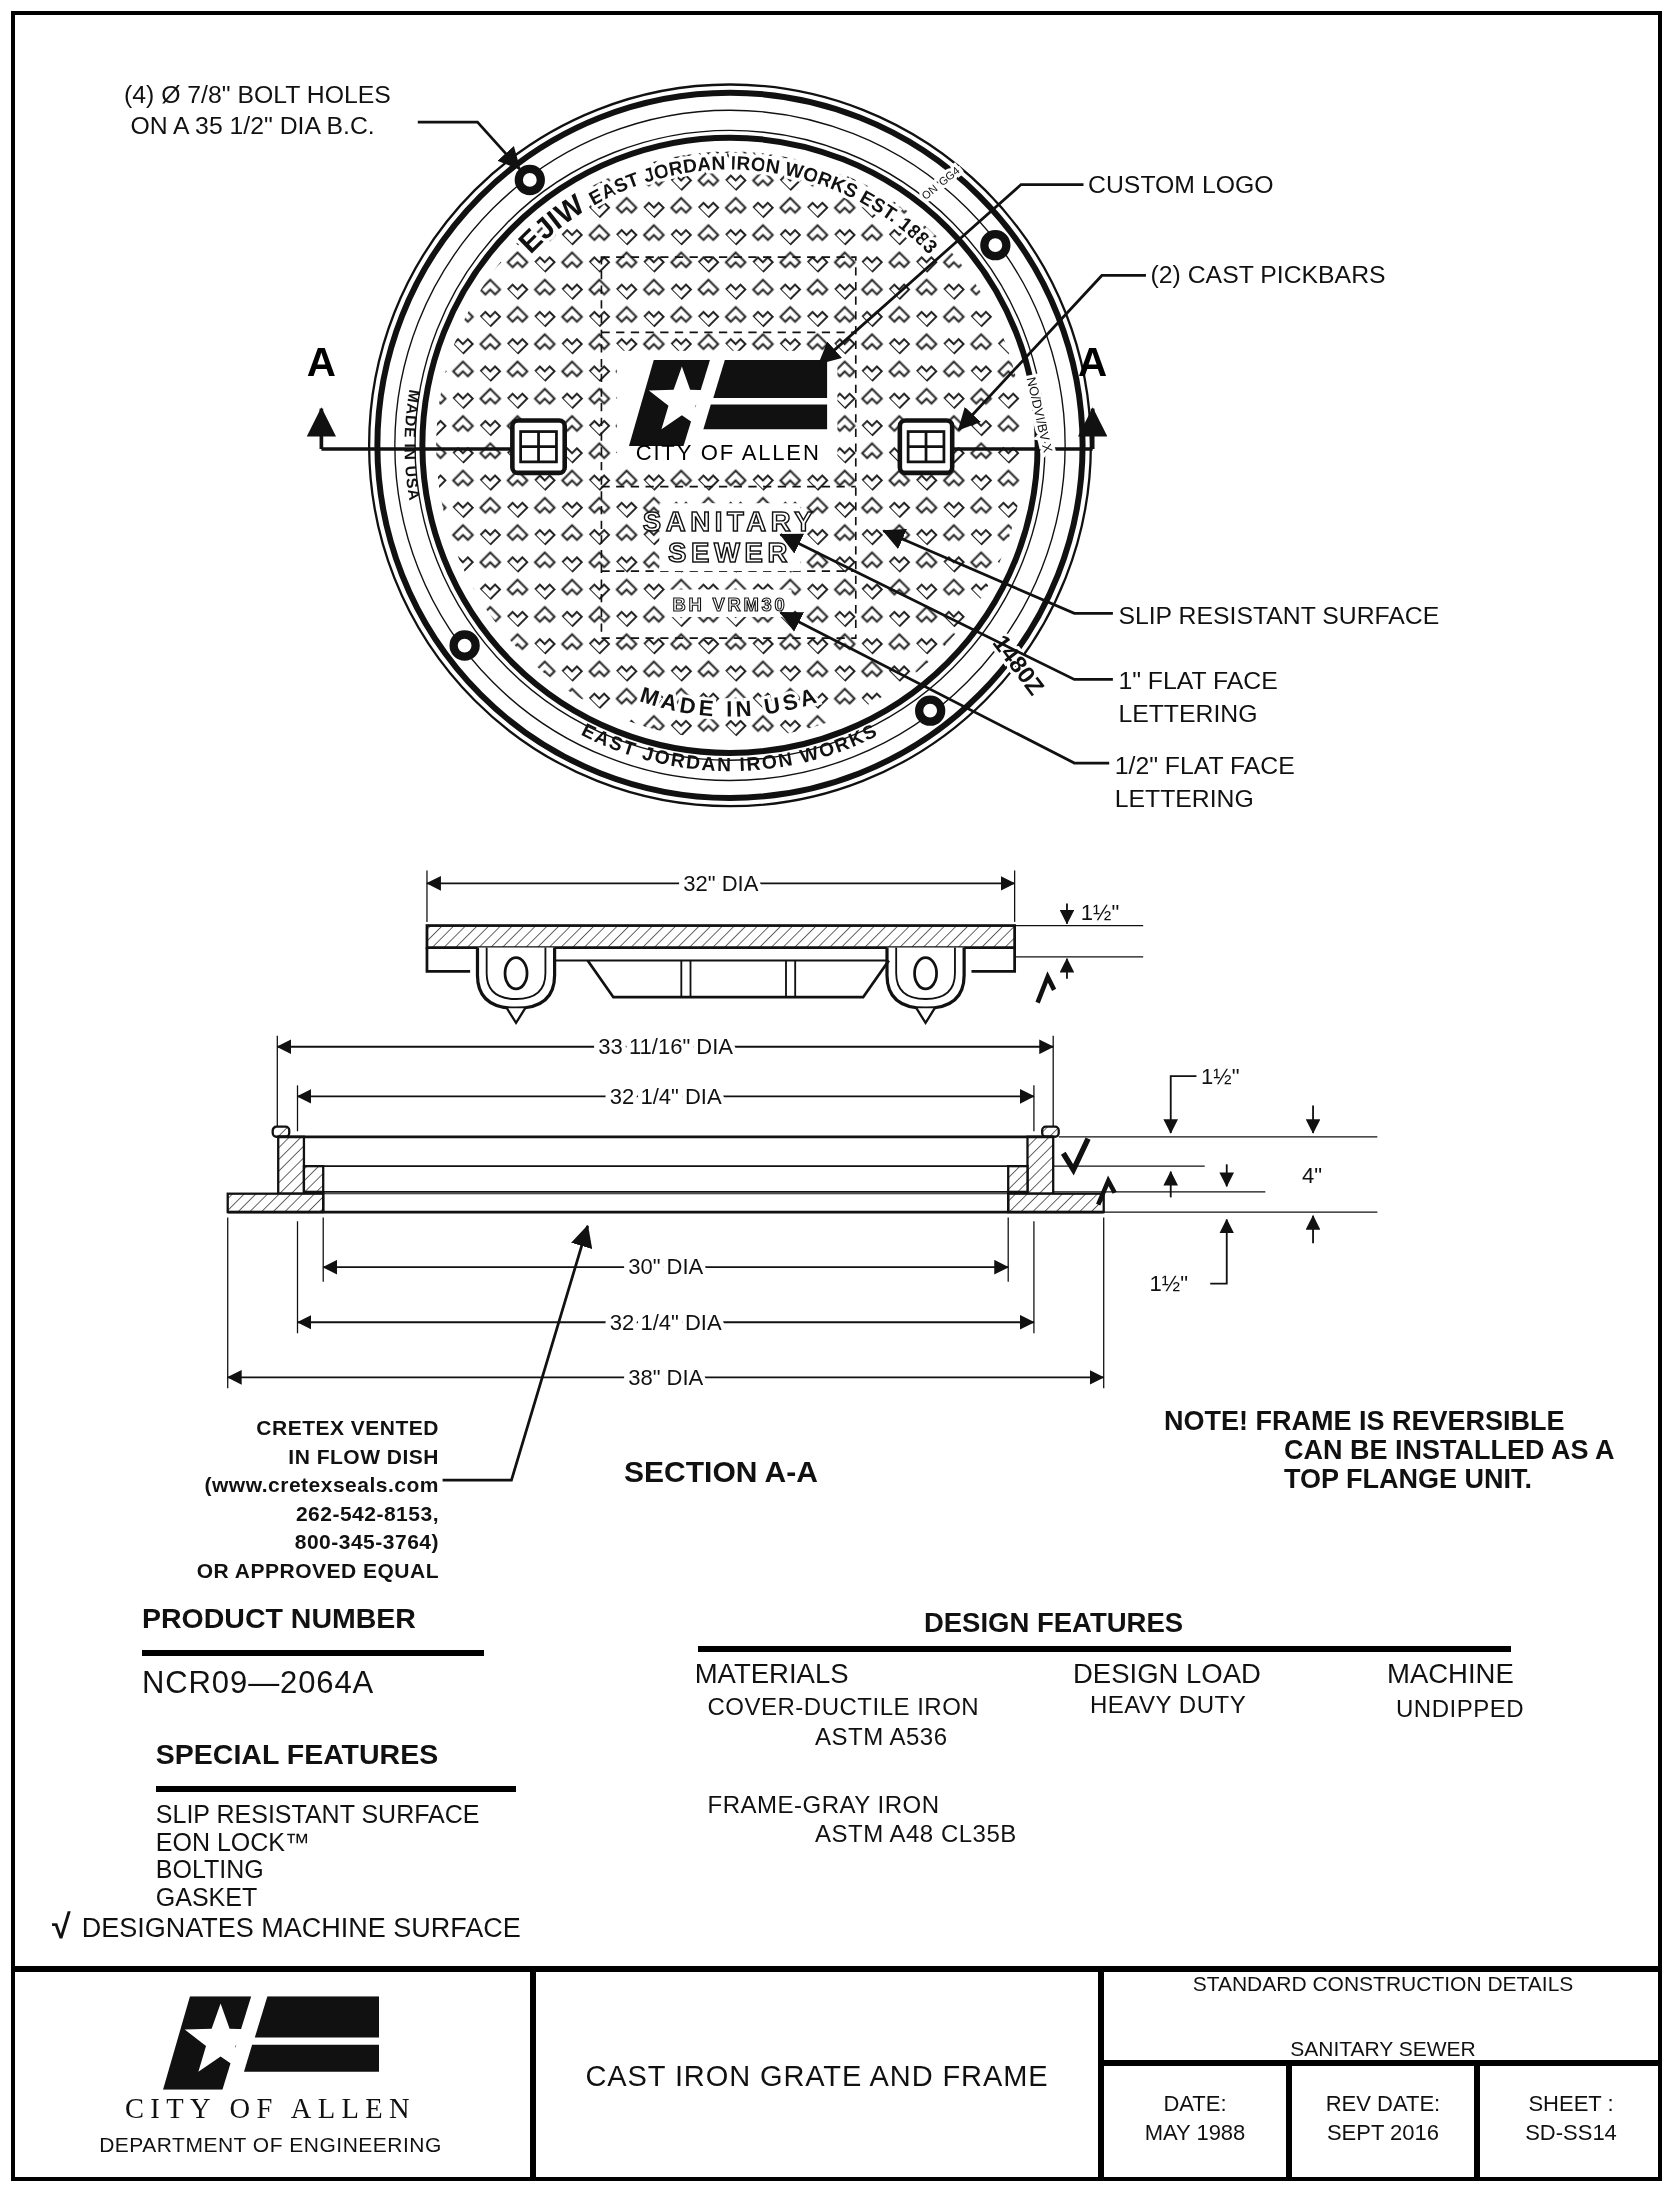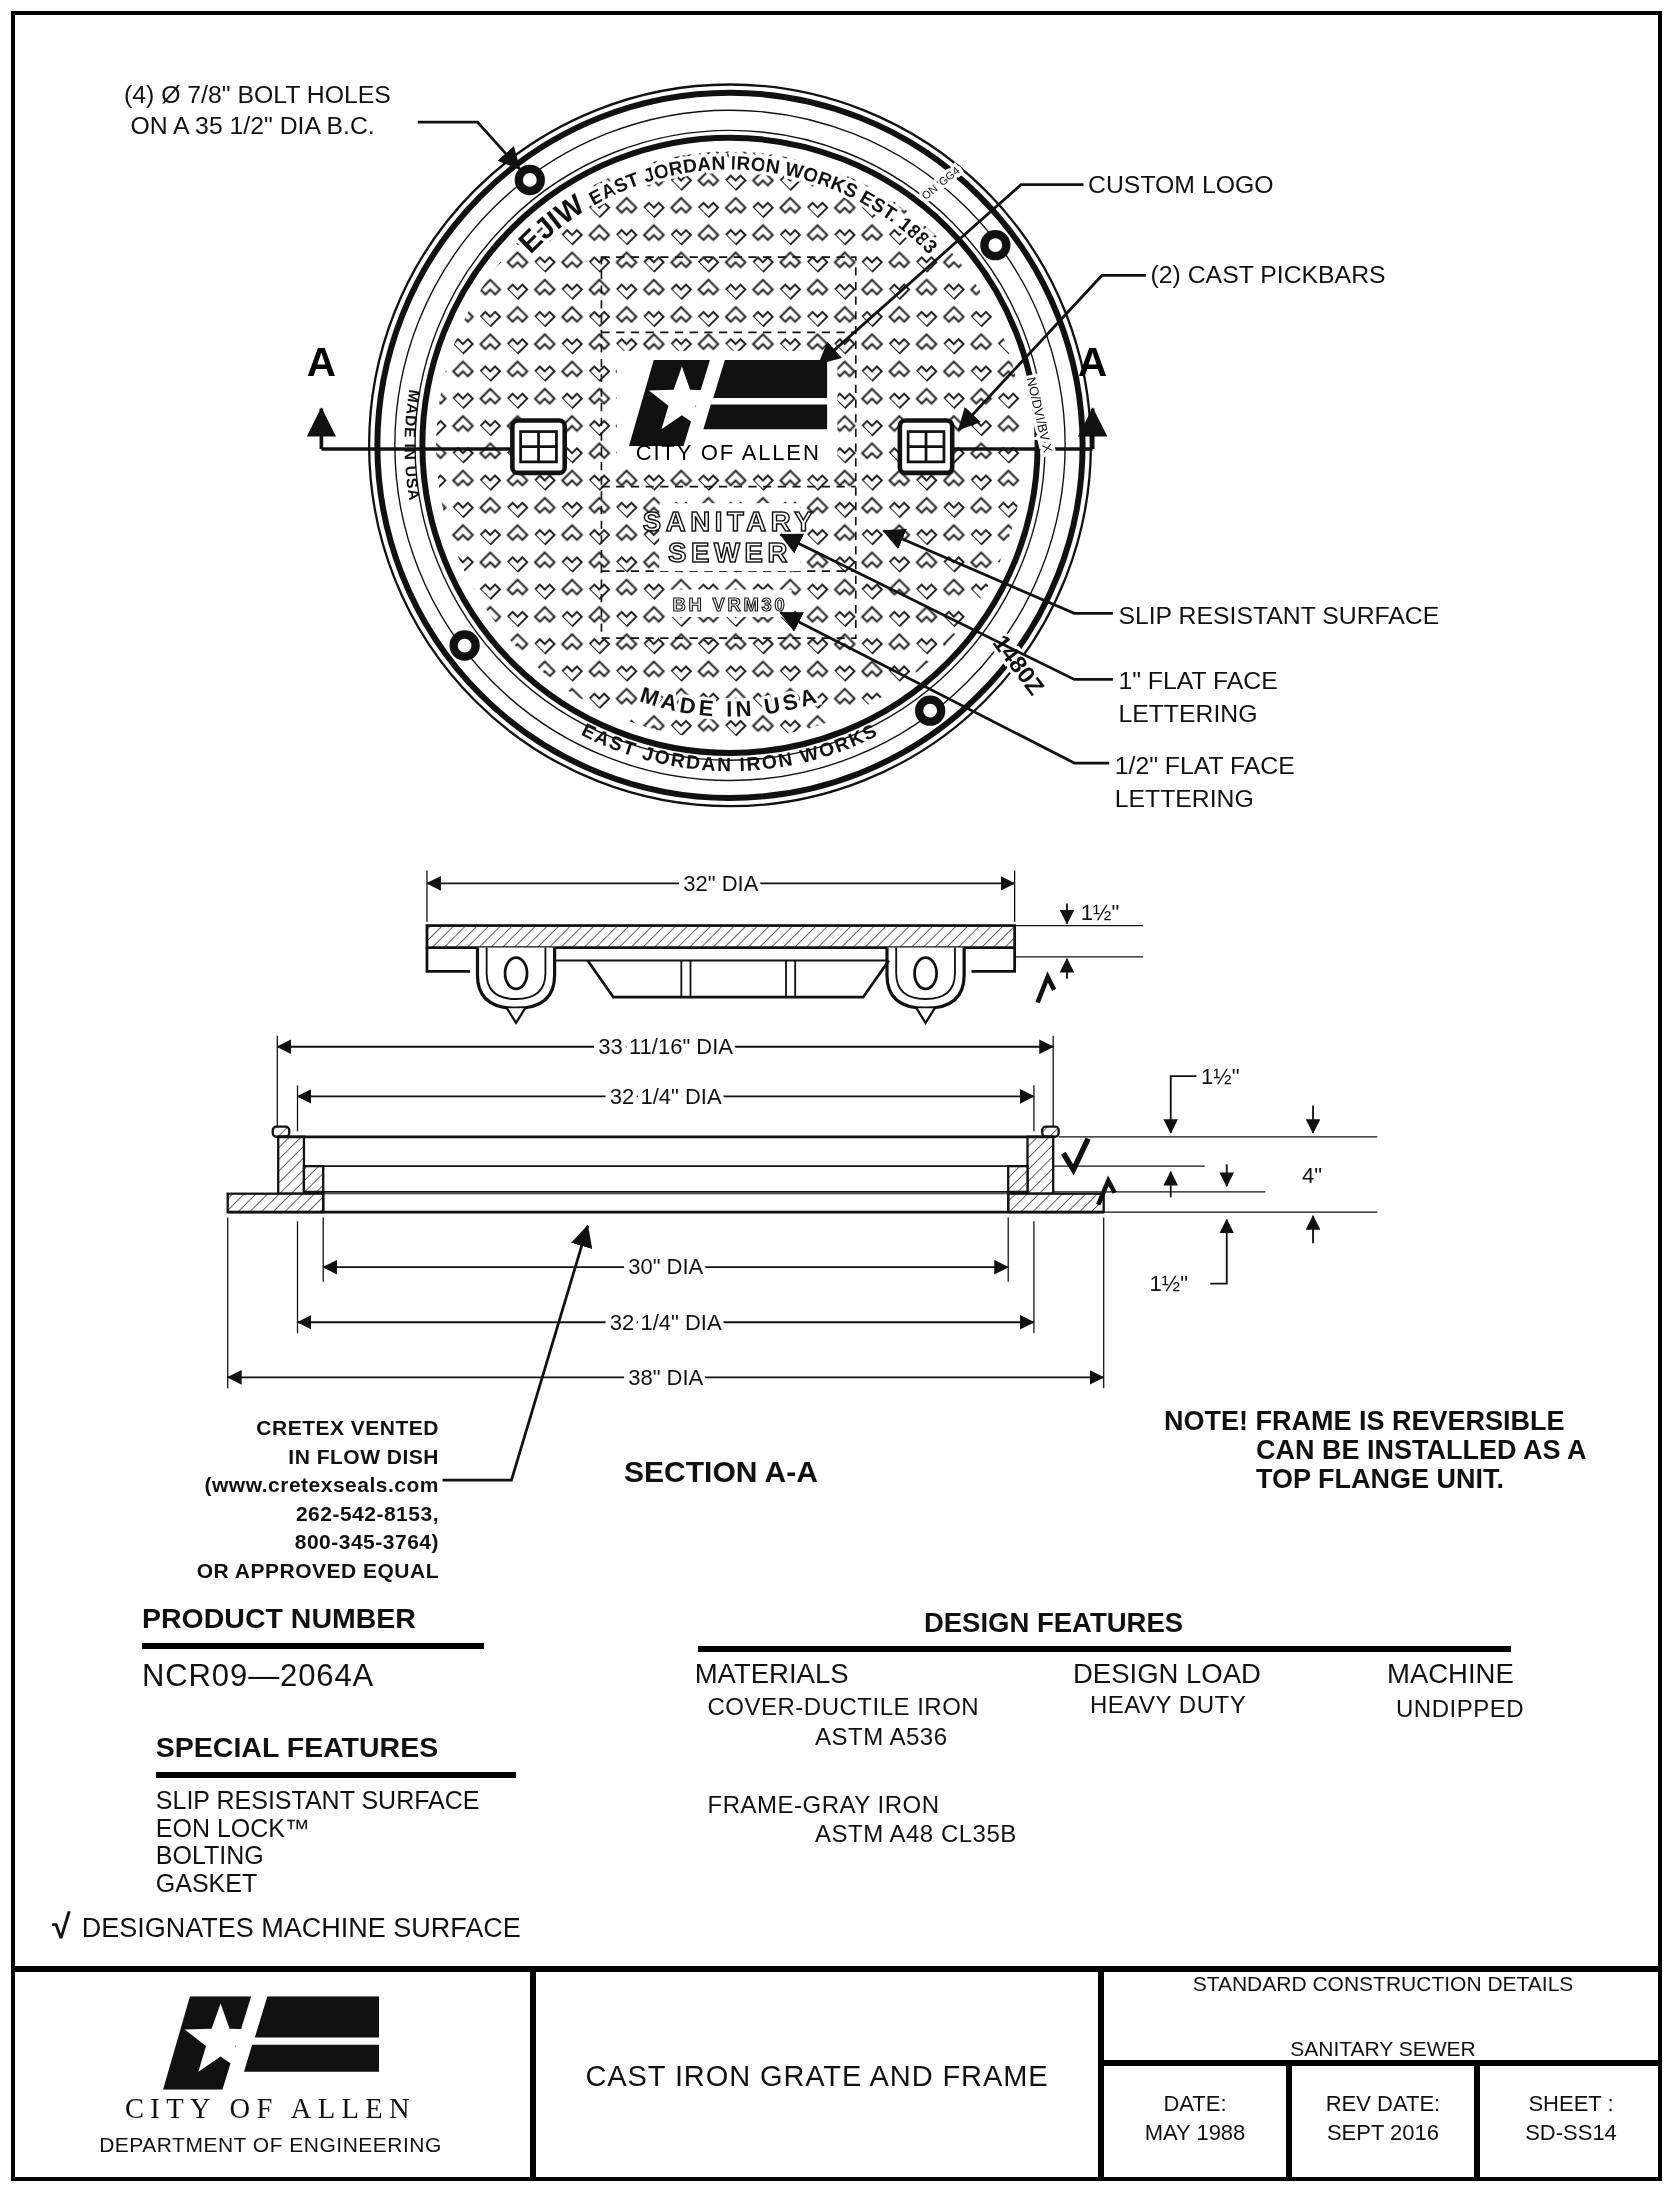--- a/index.html
+++ b/index.html
@@ -10,24 +10,24 @@
   svg text{font-family:"Liberation Sans",sans-serif;}
   .callout{font-size:27px;fill:#111;}
   .dimtxt{font-size:24px;fill:#111;text-anchor:middle;paint-order:stroke;stroke:#fff;stroke-width:10px;}
   .halo{paint-order:stroke;stroke:#fff;stroke-width:7px;}
   .abs{position:absolute;}
   
   .cretex{left:156px;top:1414px;width:283px;text-align:right;font-size:21px;
           font-weight:bold;line-height:28.5px;letter-spacing:0.5px;}
   .sectionlabel{left:588px;top:1455px;width:266px;text-align:center;font-size:30px;font-weight:bold;}
   .note{left:1164px;top:1407px;font-size:27px;font-weight:bold;line-height:29px;}
-  .note .ind{margin-left:92px;}
+  .note .ind{margin-left:120px;}
   
   .product{left:142px;top:1602px;}
-  .product h2{margin:0;font-size:28.5px;border-bottom:6.4px solid #000;padding-bottom:8px;}
+  .product h2{margin:0;font-size:28.5px;border-bottom:6.4px solid #000;padding-bottom:15px;}
   .ph1{width:342px;}
   .ph2{width:360px;}
   .pnum{font-size:31px;margin-top:9.2px;letter-spacing:0.9px;}
   .special{margin-top:37px;margin-left:13.8px;}
   .feat{font-size:25px;line-height:27.5px;margin-top:9.2px;}
   
   .design{left:691px;top:1607px;width:826px;height:266px;}
   .design .title{position:absolute;left:0;top:0;width:725px;text-align:center;font-size:27.5px;font-weight:bold;}
   .design .bar{position:absolute;left:7.3px;top:39px;width:813px;height:5.5px;background:#000;}
   .dh{position:absolute;font-size:27.5px;}

